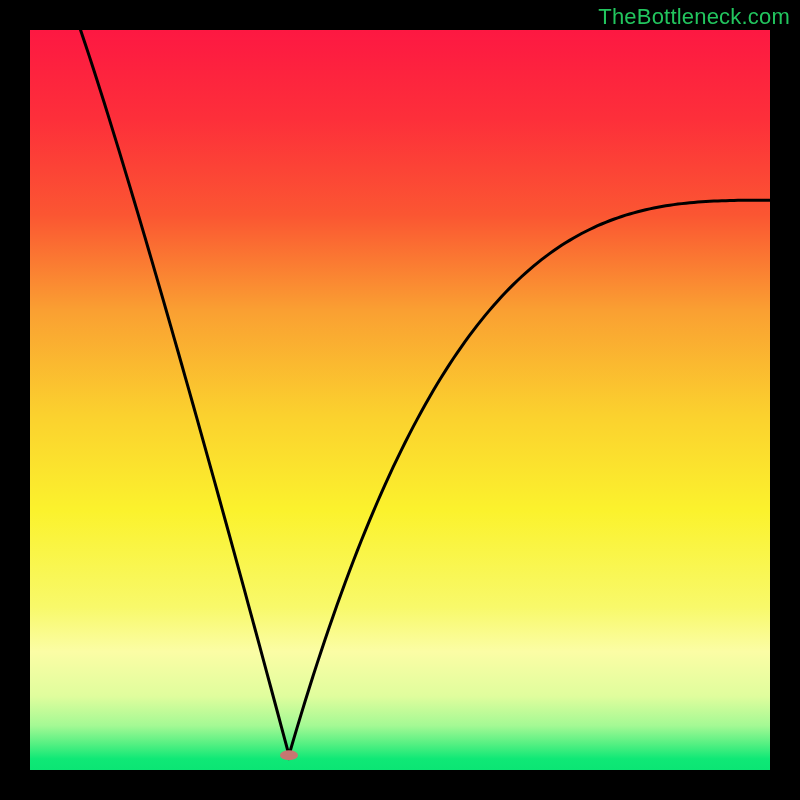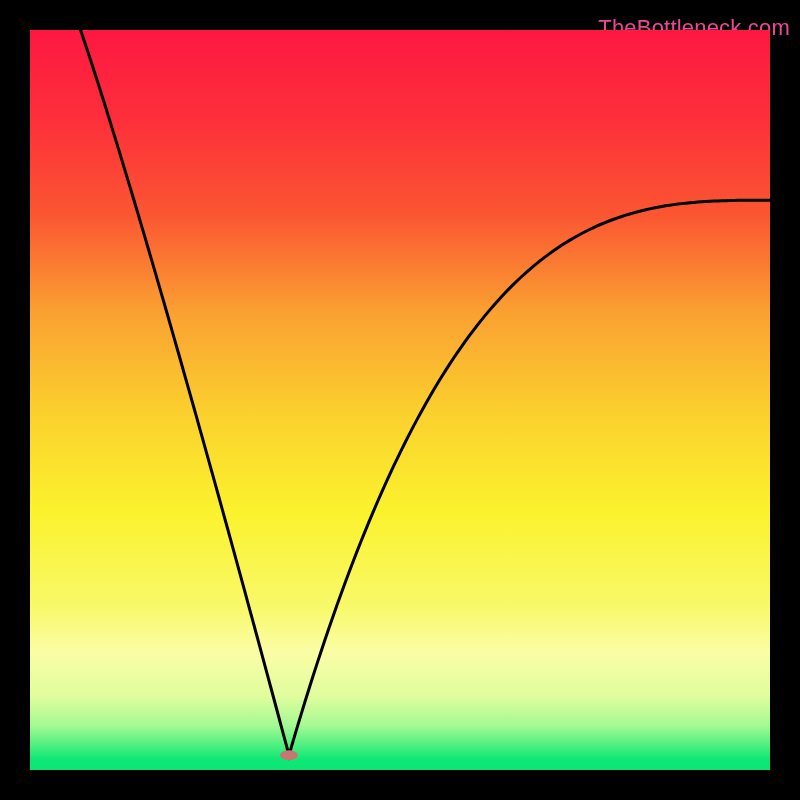--- a/index.html
+++ b/index.html
@@ -19,23 +19,23 @@
   }
   .plot {
     position: absolute;
     left: 30px;
     top: 30px;
     width: 740px;
     height: 740px;
   }
   .watermark {
     position: absolute;
-    top: 15px;
+    top: 4px;
     right: 10px;
-    color: #ec4899;
+    color: #22c55e;
     font-size: 22px;
     font-weight: 500;
     letter-spacing: 0.2px;
     user-select: none;
   }
 </style>
 </head>
 <body>
 
 <div class="wrap">

